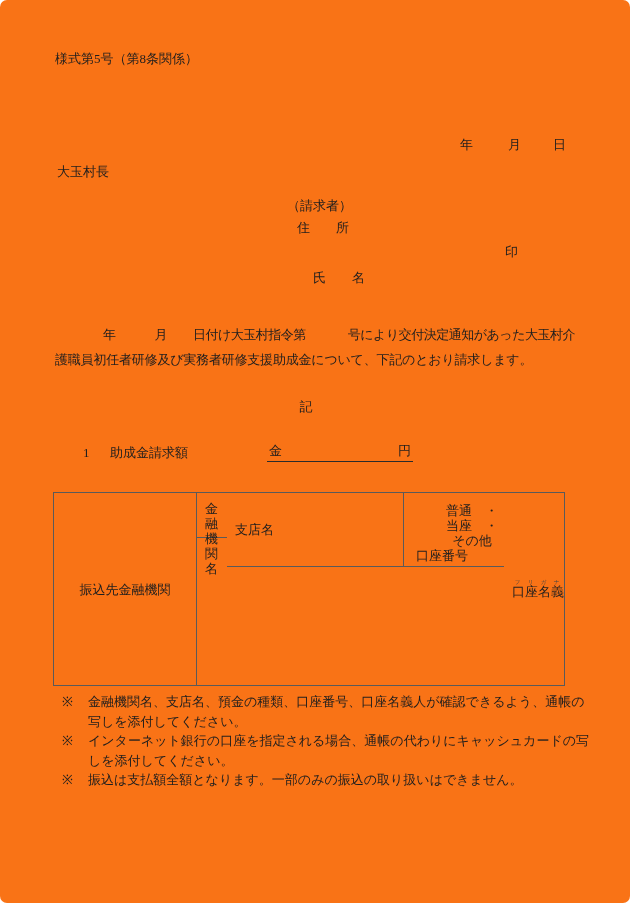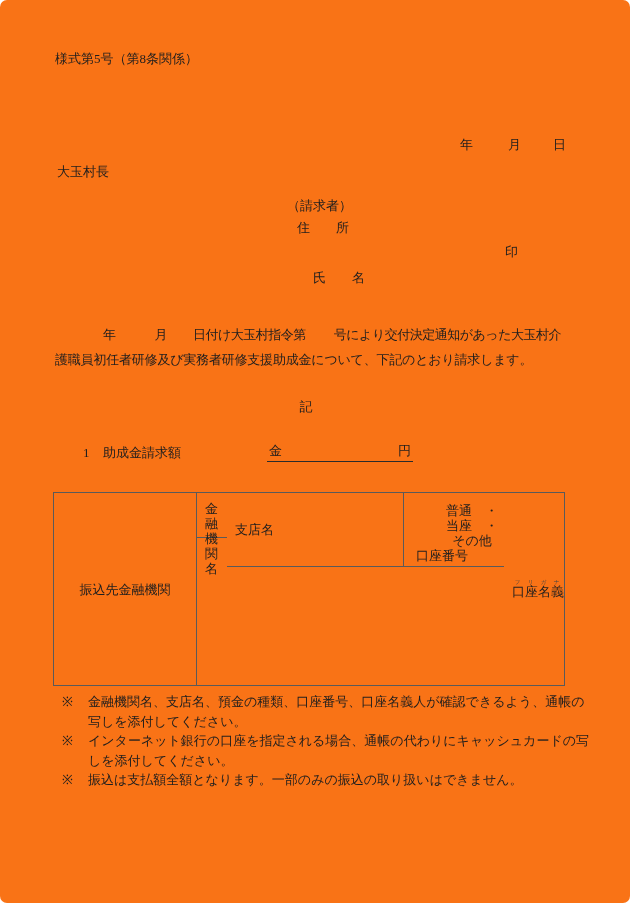--- a/index.html
+++ b/index.html
@@ -27,27 +27,27 @@
 
   .claimant-heading { left:287px; top:198px; }
   .address-row { left:297px; top:220px; }
   .name-row { left:313px; top:243px;margin-top:27px; }
   .seal { left:505px; top:244px; }
 
   .para-line1 { left:55px; top:327px; letter-spacing:-0.5px; }
   .para-line1 .s0 { margin-left:48px; }
   .para-line1 .s1 { margin-left:39px; }
   .para-line1 .s2 { margin-left:26px; }
-  .para-line1 .s3 { margin-left:28px; }
+  .para-line1 .s3 { margin-left:42px; }
   .para-line2 { left:55px; top:352px; letter-spacing:-0.2px; }
 
   .ki { left:9px; top:399px; width:594px; text-align:center; }
 
   .item-number { left:83px; top:445px; }
-  .item-label { left:103px; top:445px; }
+  .item-label { left:110px; top:445px; }
   .amount-line {
     left:267px; top:443px; width:146px; height:19px;
     display:flex; justify-content:space-between;
     padding:0 2px; box-sizing:border-box;
     border-bottom:1px solid #2b2b2b;
   }
 
   
   .bank-table {
     position:absolute; left:53px; top:492px;

